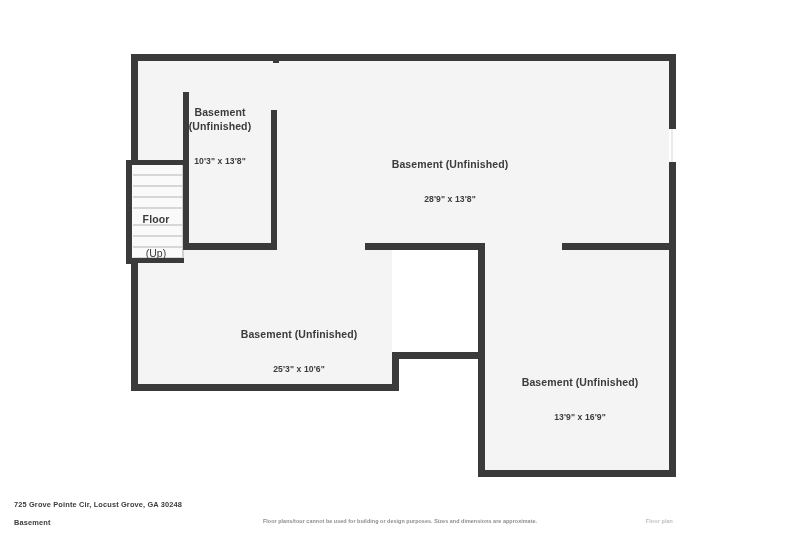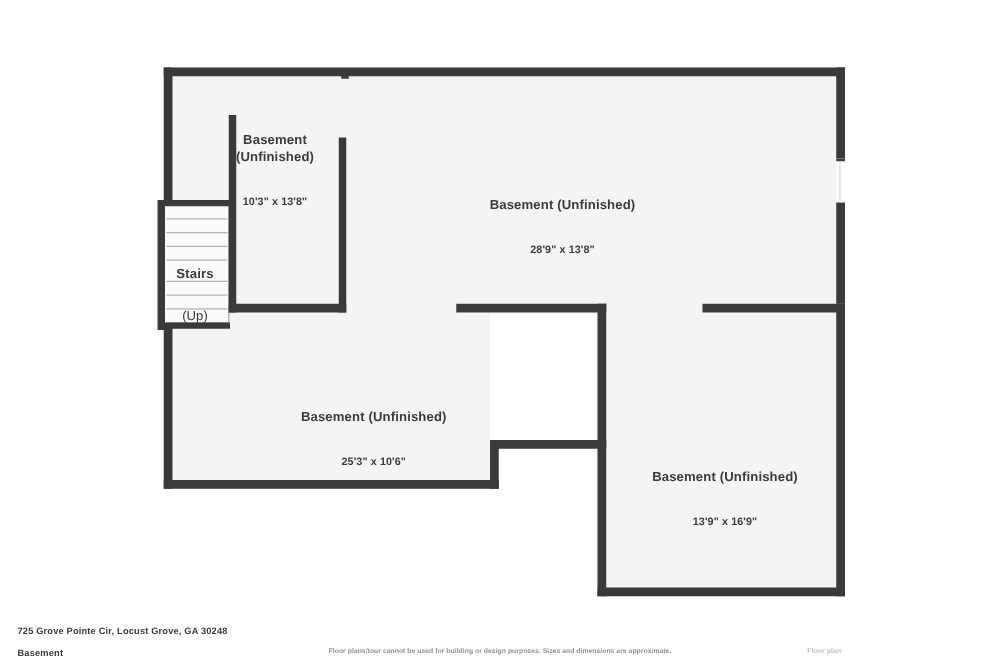--- a/index.html
+++ b/index.html
@@ -222,21 +222,21 @@
 (Unfinished)</span>
   <span class="rl-dims">10'3" x 13'8"</span>
 </div>
 
 <div class="room-label" id="label-basement-main">
   <span class="rl-name">Basement (Unfinished)</span>
   <span class="rl-dims">28'9" x 13'8"</span>
 </div>
 
 <div class="room-label" id="label-stairs">
-  <span class="rl-name">Stairs</span>
+  <span class="rl-name">Floor</span>
   <span class="rl-sub">(Up)</span>
 </div>
 
 <div class="room-label" id="label-basement-sw">
   <span class="rl-name">Basement (Unfinished)</span>
   <span class="rl-dims">25'3" x 10'6"</span>
 </div>
 
 <div class="room-label" id="label-basement-se">
   <span class="rl-name">Basement (Unfinished)</span>

